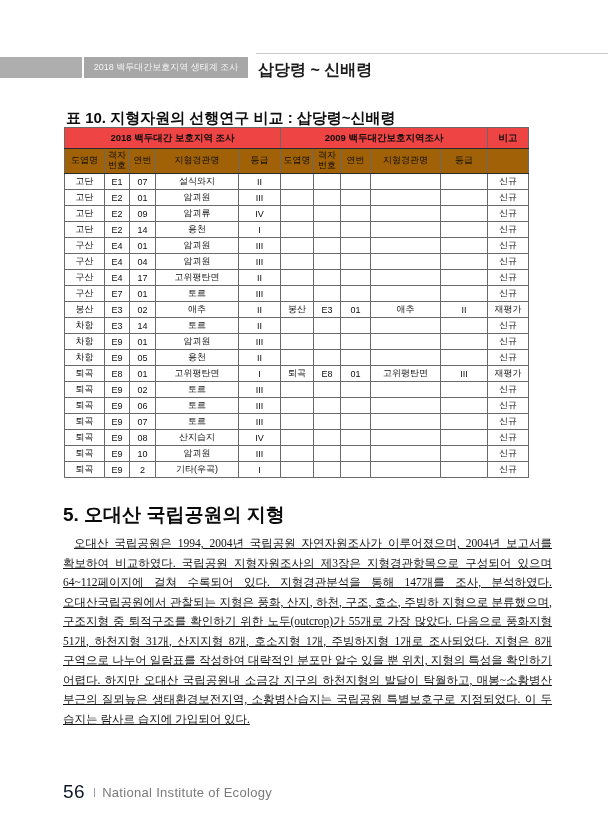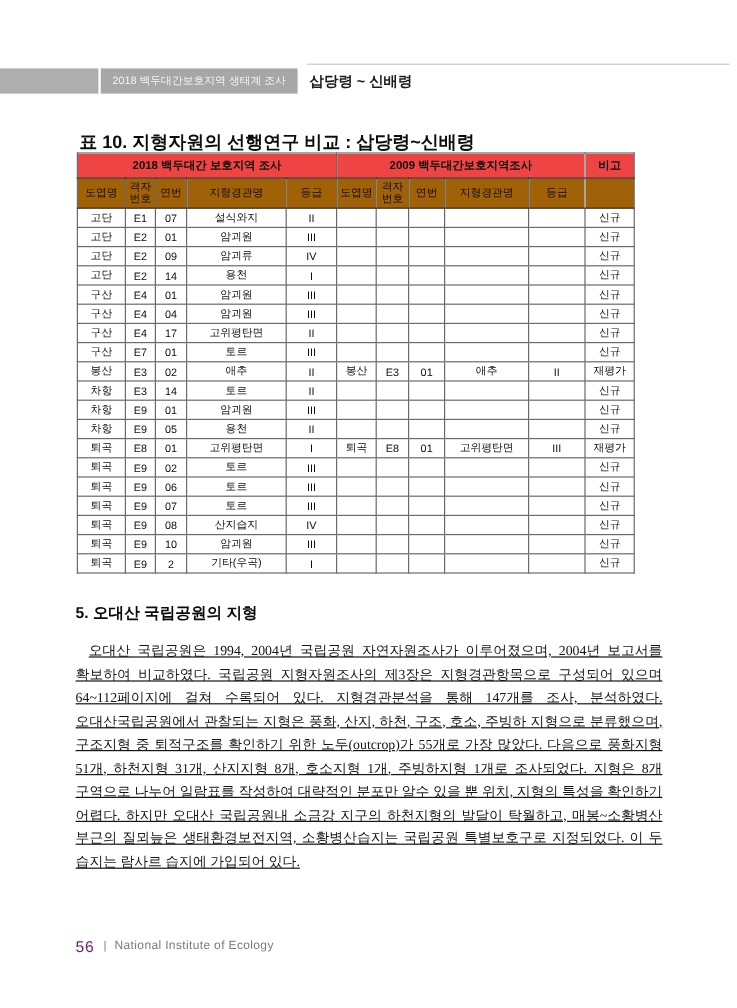--- a/index.html
+++ b/index.html
@@ -6,46 +6,46 @@
   html,body { width:614px; height:840px; background:#ffffff; }
   body { position:relative; font-family:"Liberation Sans","DejaVu Sans",sans-serif; color:#111; }
 
   
   .header-bar { position:absolute; top:57px; left:0; width:248px; height:35px; }
   .header-strip { position:absolute; left:0; top:0; width:82px; height:21px; background:#aeaeae; }
   .header-badge { position:absolute; left:84px; top:0; width:164px; height:21px; background:#a7a7a7;
                   display:flex; align-items:center; justify-content:center;
                   color:#f4f4f4; font-size:9px; letter-spacing:0px; white-space:nowrap; }
   .header-rule { position:absolute; top:53px; left:256px; width:352px; height:1px; background:#c9c9c9; }
-  .header-section { position:absolute; top:60px; left:258px; font-size:12px; font-weight:bold; color:#1c1c1c; white-space:nowrap; }
+  .header-section { position:absolute; top:60px; left:258px; font-size:16px; font-weight:bold; color:#1c1c1c; white-space:nowrap; }
 
   
   .table-caption { position:absolute; top:109px; left:66px; font-size:15px; font-weight:bold; color:#0d0d0d; white-space:nowrap; }
   table.cmp { position:absolute; top:127px; left:64px; width:464px; border-collapse:collapse; table-layout:fixed;
               font-size:9px; text-align:center; color:#0d0d0d; }
   table.cmp th, table.cmp td { border:1px solid #6a6a6a; padding:0 1px; overflow:hidden; white-space:nowrap; }
   table.cmp { border:1.5px solid #2a2a2a; }
   table.cmp thead tr.group th { background:#ef4444; font-weight:bold; height:21px; font-size:9.5px; border-bottom:1px solid #2a2a2a; }
   table.cmp thead tr.cols th { background:#a16207; font-weight:normal; height:25px; white-space:pre-line; line-height:1.1;
                                border-bottom:1px solid #2a2a2a; }
   table.cmp tbody td { height:16px; border-top:1px solid #9a9a9a; border-left:1px solid #6a6a6a; }
   table.cmp tbody tr:first-child td { border-top:none; }
 
   
-  .section-heading { position:absolute; top:502px; left:63px; font-size:13px; font-weight:bold; color:#0a0a0a; white-space:nowrap; }
+  .section-heading { position:absolute; top:502px; left:63px; font-size:19px; font-weight:bold; color:#0a0a0a; white-space:nowrap; }
   .body-paragraph { position:absolute; top:534px; left:63px; width:489px;
                     font-family:"Liberation Serif","DejaVu Serif",serif;
                     font-size:11.5px; line-height:19.5px; text-align:justify; text-indent:11px;
                     color:#141414; word-break:keep-all;text-decoration:underline; }
 
   
   .footer { position:absolute; top:781px; left:63px; display:flex; align-items:center; }
-  .footer .page-num { font-size:13px; color:#701a75; letter-spacing:0.5px; }
+  .footer .page-num { font-size:19px; color:#0f172a; letter-spacing:0.5px; }
   .footer .sep { width:1px; height:9px; background:#9a9a9a; margin:0 7px 0 9px; }
-  .footer .institute { font-size:10px; color:#7a7a7a; letter-spacing:0.3px; }
+  .footer .institute { font-size:13px; color:#7a7a7a; letter-spacing:0.3px; }
 </style>
 </head>
 <body>
 
 <div class="header-bar">
   <div class="header-strip"></div>
   <div class="header-badge">2018 백두대간보호지역 생태계 조사</div>
 </div>
 <div class="header-rule"></div>
 <div class="header-section">삽당령 ~ 신배령</div>

